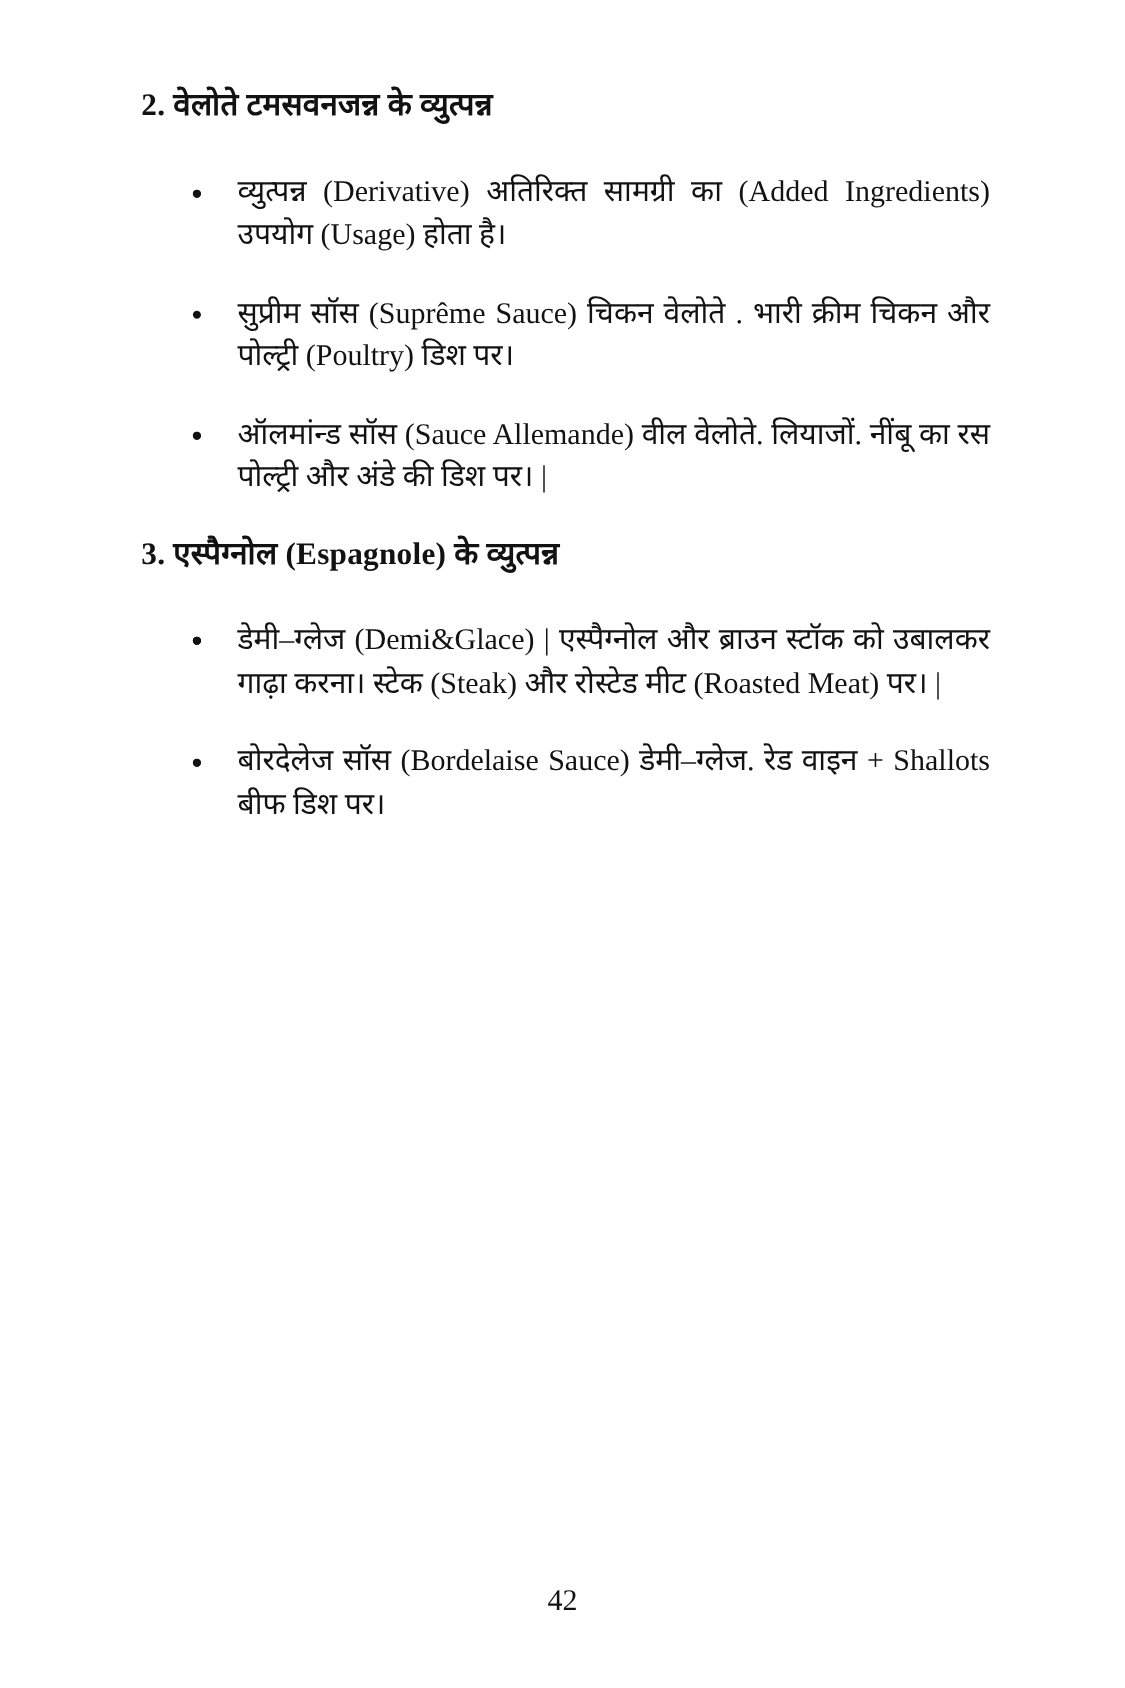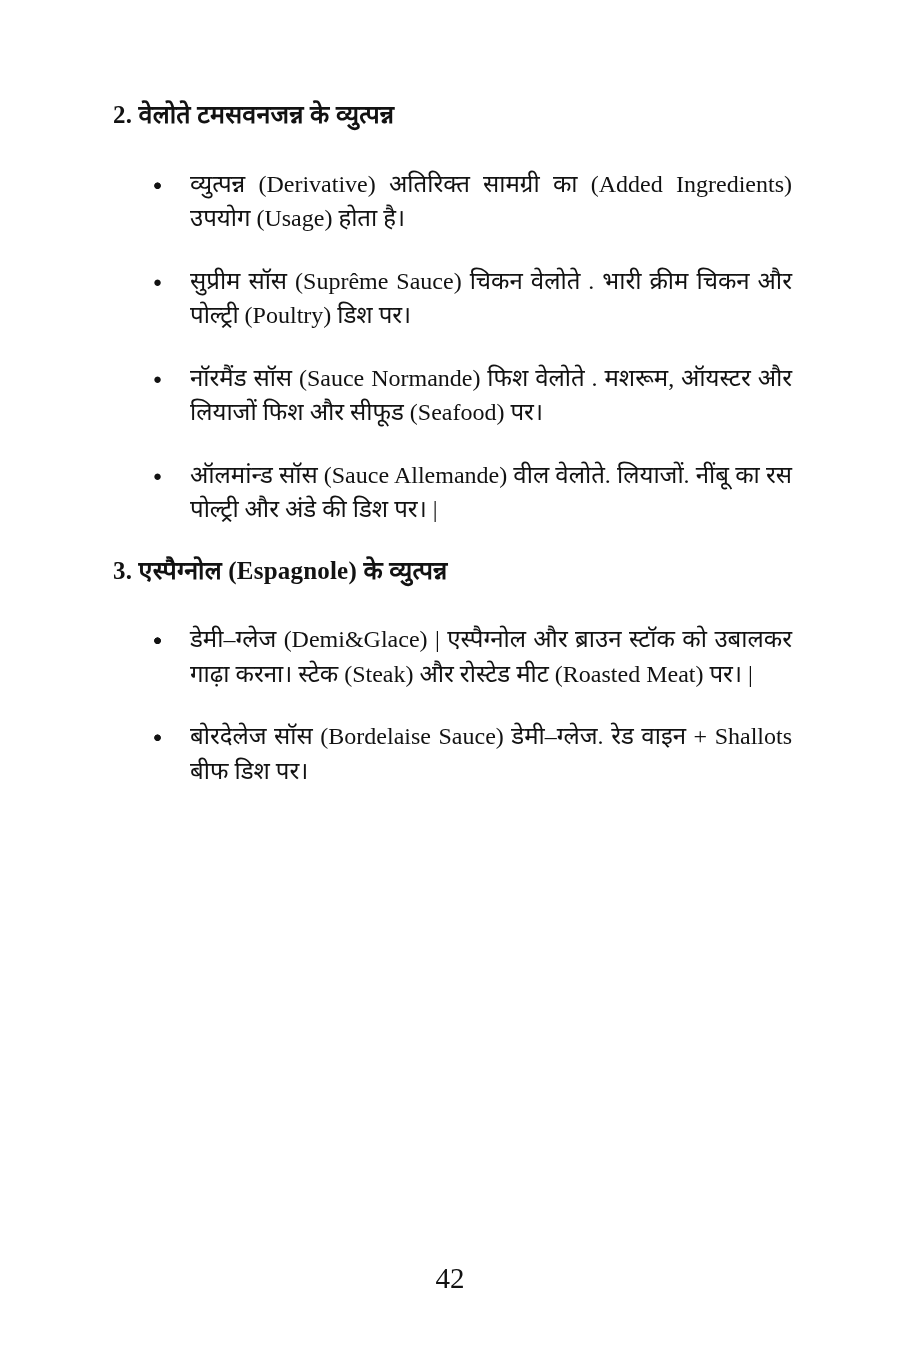--- a/index.html
+++ b/index.html
@@ -14,21 +14,21 @@
     color: #121212;
   }
   .page {
     position: relative;
     width: 900px;
     height: 1350px;
     background: #ffffff;
     overflow: hidden;
   }
   .content {
-    padding: 99px 108px 0 113px;
+    padding: 69px 108px 0 113px;
   }
   .sec-heading {
     font-size: 25px;
     font-weight: bold;
     margin: 0 0 35px 0;
     letter-spacing: 0.2px;
     line-height: 1.3;
   }
   .sec-2 .sec-heading {
     margin-top: 4px;
@@ -53,21 +53,21 @@
     top: 1px;
     font-size: 15px;
     line-height: 34.5px;
   }
   .page-number {
     position: absolute;
     left: 0;
     right: 0;
     bottom: 55px;
     text-align: center;
-    font-size: 29px;
+    font-size: 24px;
   }
 </style>
 </head>
 <body>
 
 <div class="page">
   <div class="content">
 
     <section class="sec sec-1">
       <h2 class="sec-heading">2. वेलोते टमसवनजन्न के व्युत्पन्न</h2>
@@ -78,21 +78,20 @@
         <li class="bullet-item">
           <span class="bullet-marker">●</span>
           <span>व्युत्पन्न (Derivative) अतिरिक्त सामग्री का (Added Ingredients) उपयोग (Usage) होता है।</span>
         </li>
         <li class="bullet-item">
           <span class="bullet-marker">●</span>
           <span>सुप्रीम सॉस (Suprême Sauce) चिकन वेलोते . भारी क्रीम चिकन और पोल्ट्री (Poultry) डिश पर।</span>
         </li>
         <li class="bullet-item">
           <span class="bullet-marker">●</span>
-          <span>नॉरमैंड सॉस (Sauce Normande) फिश वेलोते . मशरूम, ऑयस्टर और लियाजों फिश और सीफूड (Seafood) पर।</span>
         </li>
         <li class="bullet-item">
           <span class="bullet-marker">●</span>
           <span>ऑलमांन्ड सॉस (Sauce Allemande) वील वेलोते. लियाजों. नींबू का रस पोल्ट्री और अंडे की डिश पर। |</span>
         </li>
       </ul>
     </section>
 
     <section class="sec sec-2">
       <h2 class="sec-heading">3. एस्पैग्नोल (Espagnole) के व्युत्पन्न</h2>

